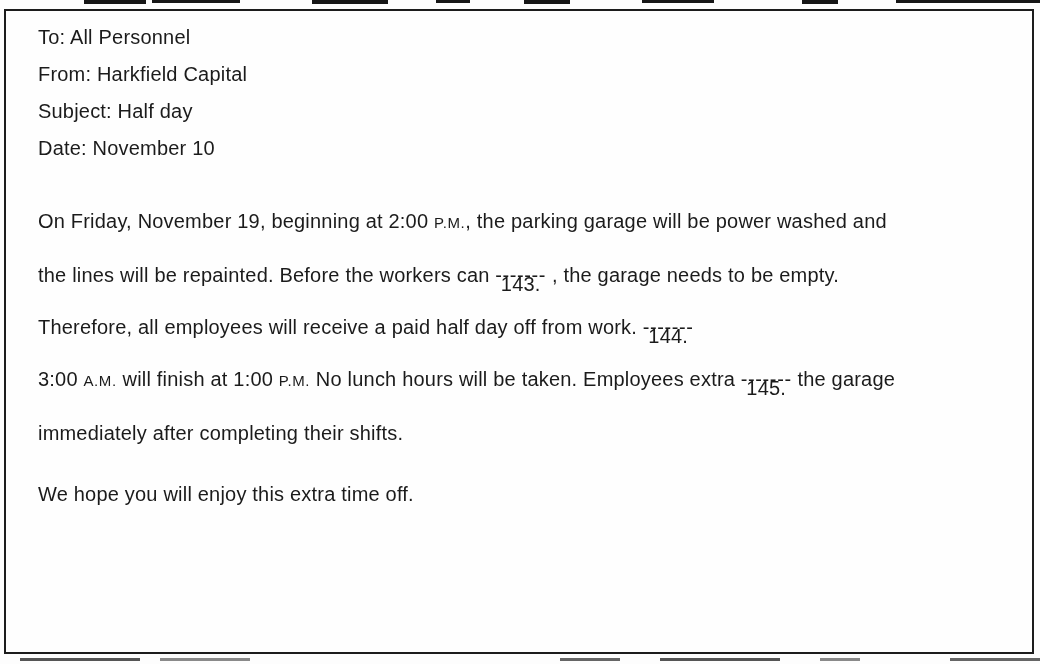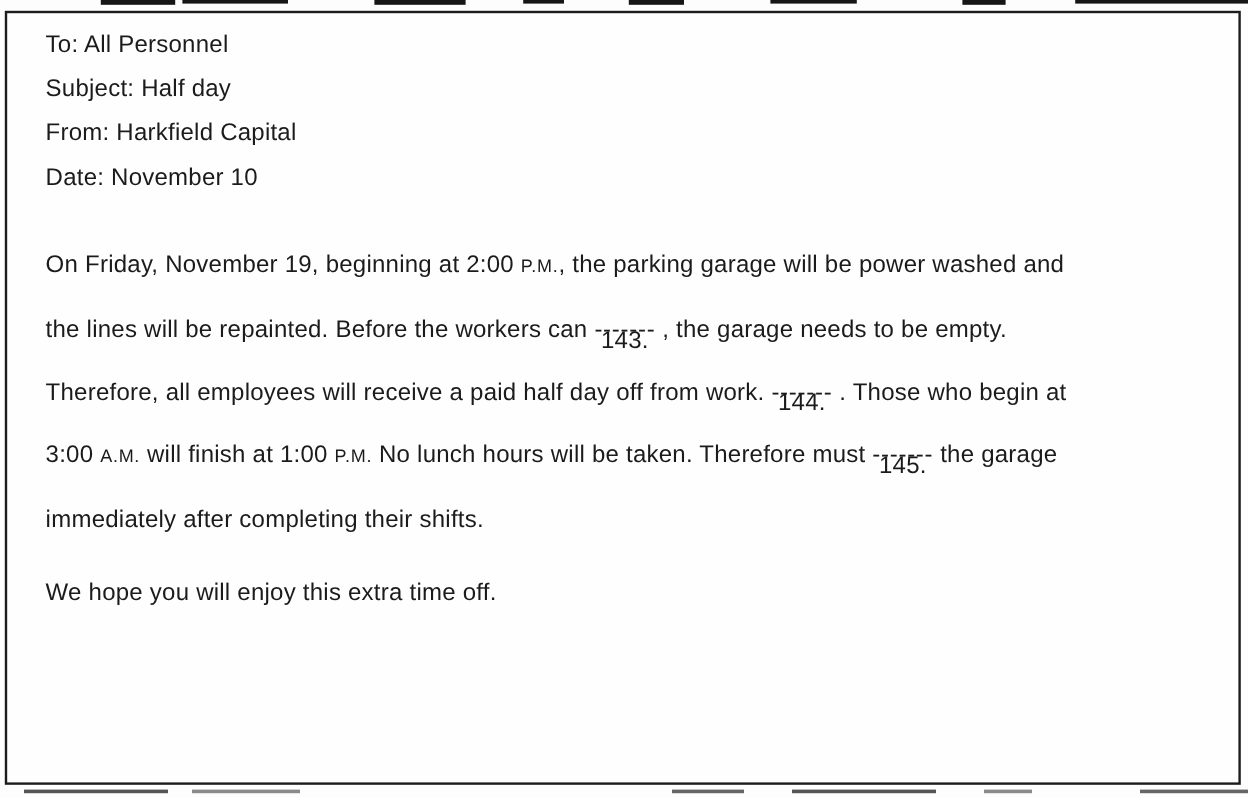--- a/index.html
+++ b/index.html
@@ -147,29 +147,29 @@
 <div class="speck s5"></div>
 <div class="speck s6"></div>
 <div class="speck s7"></div>
 <div class="speck s8"></div>
 
 <div class="frame"></div>
 
 <div class="content">
   <div class="memo-header">
     <div class="hline">To: All Personnel</div>
+    <div class="hline">From: Harkfield Capital</div>
     <div class="hline">Subject: Half day</div>
-    <div class="hline">From: Harkfield Capital</div>
     <div class="hline">Date: November 10</div>
   </div>
   <div class="memo-body">
       <div class="para">
         <div class="line"><span class="txt">On Friday, November 19, beginning at 2:00 </span><span class="sc">P.M.</span><span class="txt">, the parking garage will be power washed and</span></div>
         <div class="line"><span class="txt">the lines will be repainted. Before the workers can </span><span class="blank"><span class="dashes">-------</span><span class="qnum">143.</span></span><span class="txt"> , the garage needs to be empty.</span></div>
-        <div class="line"><span class="txt">Therefore, all employees will receive a paid half day off from work. </span><span class="blank"><span class="dashes">-------</span><span class="qnum">144.</span></span><span class="txt"> . Those who begin at</span></div>
-        <div class="line"><span class="txt">3:00 </span><span class="sc">A.M.</span><span class="txt"> will finish at 1:00 </span><span class="sc">P.M.</span><span class="txt"> No lunch hours will be taken. Therefore must </span><span class="blank"><span class="dashes">-------</span><span class="qnum">145.</span></span><span class="txt"> the garage</span></div>
+        <div class="line"><span class="txt">Therefore, all employees will receive a paid half day off from work. </span><span class="blank"><span class="dashes">-------</span><span class="qnum">144.</span></span></div>
+        <div class="line"><span class="txt">3:00 </span><span class="sc">A.M.</span><span class="txt"> will finish at 1:00 </span><span class="sc">P.M.</span><span class="txt"> No lunch hours will be taken. Employees extra </span><span class="blank"><span class="dashes">-------</span><span class="qnum">145.</span></span><span class="txt"> the garage</span></div>
         <div class="line"><span class="txt">immediately after completing their shifts.</span></div>
       </div>
       <div class="para">
         <div class="line"><span class="txt">We hope you will enjoy this extra time off.</span></div>
       </div>
     </div>
 </div>
 
 </body></html>

